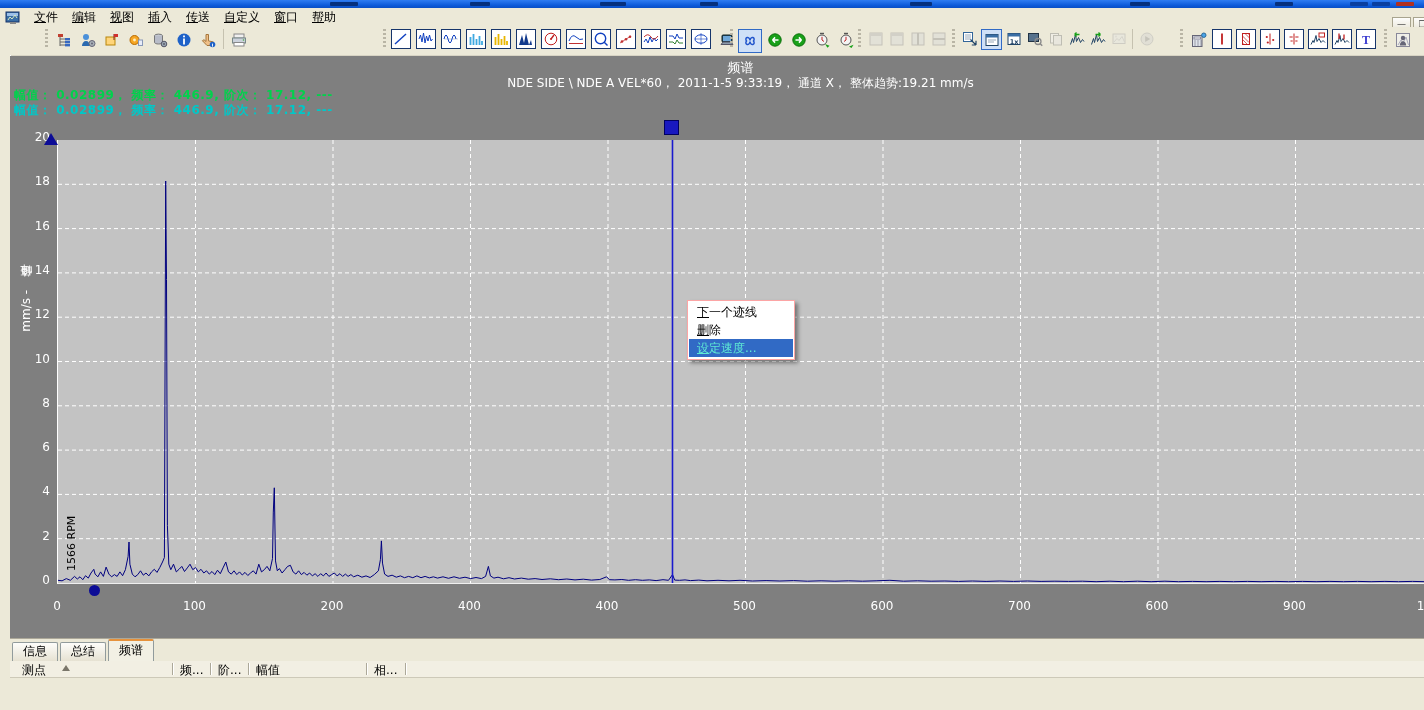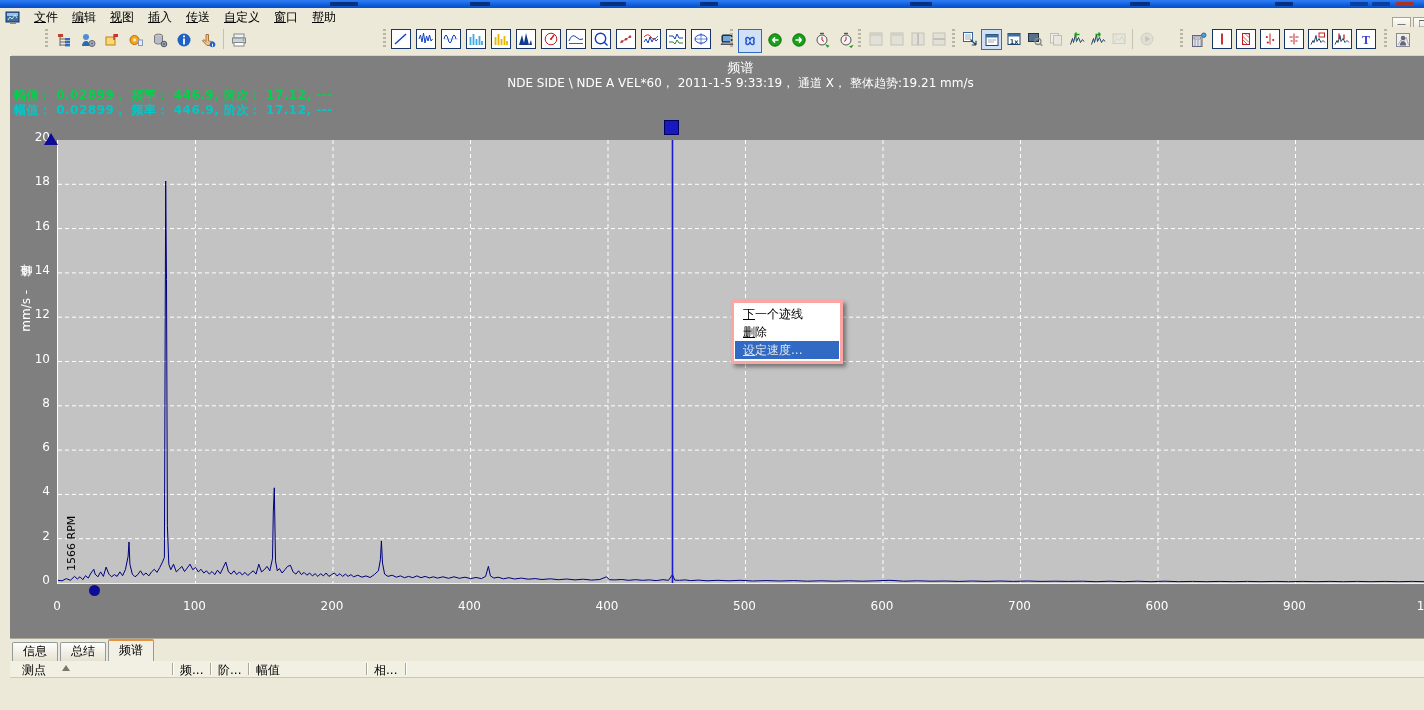--- a/index.html
+++ b/index.html
@@ -50,25 +50,25 @@
   #ylabel{position:absolute;left:8px;top:230px;color:#fff;font-size:12px;white-space:nowrap;
           writing-mode:vertical-rl;transform:rotate(180deg);}
   #xlabel{position:absolute;left:47px;top:558px;width:1367px;text-align:center;color:#fff;font-size:12px;}
   #fullscale-marker{position:absolute;left:34px;top:77px;width:0;height:0;
           border-left:7px solid transparent;border-right:7px solid transparent;border-bottom:12px solid #0c0c96;}
   #cursor-square{position:absolute;width:13px;height:13px;background:#1818c0;border:1px solid #000060;top:64px;}
   #speed-circle{position:absolute;width:11px;height:11px;border-radius:50%;background:#0c0c96;top:529px;}
   #rpm-label{position:absolute;font-size:11px;color:#000;white-space:nowrap;transform-origin:0 100%;
              transform:rotate(-90deg);}
   
-  #context-menu{position:absolute;left:677px;top:244px;width:104px;background:#fff;border:3px solid #fca5a5;
-                padding:2px 1px;box-shadow:3px 3px 4px rgba(0,0,0,.4);z-index:50;margin-left:44px;}
+  #context-menu{position:absolute;left:677px;top:244px;width:104px;background:#fff;border:1px solid #fca5a5;
+                padding:2px 1px;box-shadow:3px 3px 4px rgba(0,0,0,.4);z-index:50;}
   .cm-item{height:18px;line-height:18px;padding-left:8px;font-size:12px;white-space:nowrap;cursor:default;}
   .cm-item u{text-decoration:underline;}
-  .cm-item.sel{background:#316ac5;color:#e5e5e5;}
+  .cm-item.sel{background:#316ac5;color:#5eead4;}
   
   #bottom-panel{position:absolute;left:10px;top:638px;width:1414px;height:72px;background:#ECE9D8;
                 border-top:1px solid #aca899;}
   #tabs{position:absolute;left:2px;top:3px;display:flex;align-items:flex-end;height:19px;}
   .tab{border:1px solid #919b9c;border-bottom:none;background:linear-gradient(#fdfdfa,#e6e2d2);
        padding:1px 10px 2px;margin-right:2px;border-radius:2px 2px 0 0;font-size:12px;height:15px;line-height:15px;}
   .tab.active{background:#f2f0e4;border-top:2px solid #e6923c;height:17px;line-height:16px;position:relative;z-index:2;}
   #grid-header{position:absolute;left:0;top:22px;width:1414px;height:16px;background:#f2efe3;
                border-bottom:1px solid #cdc9b8;}
   .hcell{position:absolute;top:1px;font-size:12px;white-space:nowrap;}

